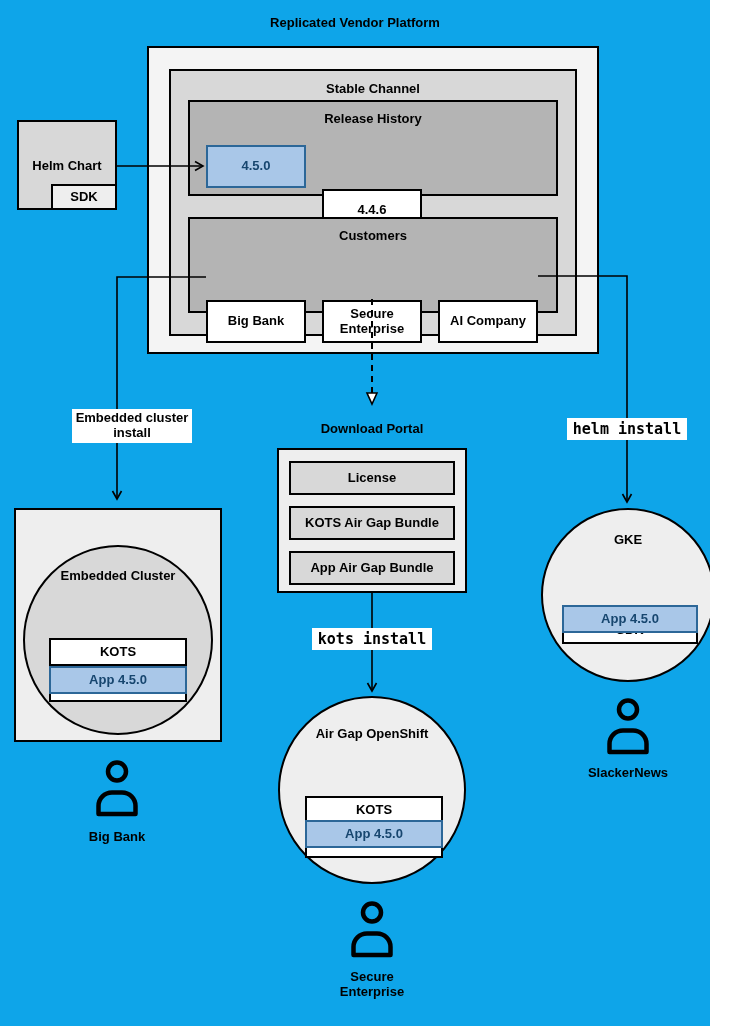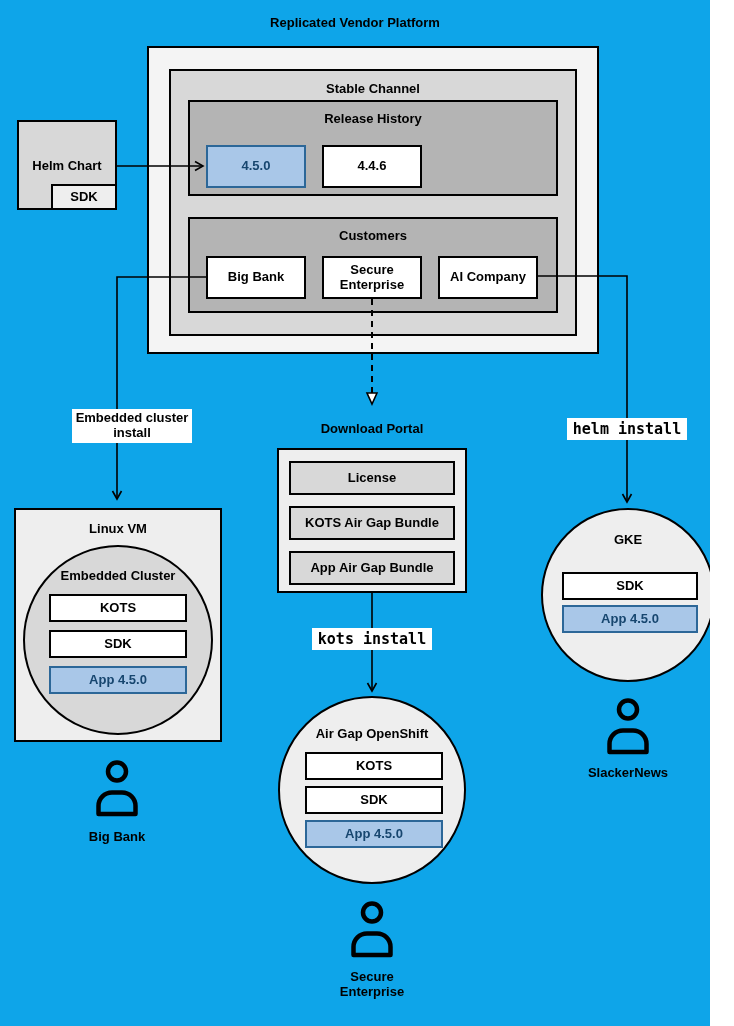--- a/index.html
+++ b/index.html
@@ -9,21 +9,21 @@
   }
   .box { position:absolute; box-sizing:border-box; border:2px solid #000; z-index:1; }
   .circle { border-radius:50%; }
   .flex-c { display:flex; align-items:center; justify-content:center; text-align:center; }
   .b13 { font-weight:700; font-size:13px; line-height:1.15; color:#000; }
   .title-abs { position:absolute; left:0; right:0; text-align:center; }
   .fill-outer { background:var(--outer-fill,#f4f4f4); }
   .fill-mid   { background:var(--mid-fill,#d8d8d8); }
   .fill-inner { background:var(--inner-fill,#b4b4b4); }
   .fill-panel { background:var(--panel-fill,#eeeeee); }
-  .white-box  { background:#ffffff; }
+  .white-box  { background:#ffffff;margin-top:44px; }
   .hl-box {
     background:var(--highlight-fill,#a9c7e8);
     border-color:var(--highlight-border,#2c6798);
     color:var(--highlight-text,#17466f);
   }
   svg.connectors { position:absolute; left:0; top:0; z-index:2; pointer-events:none; }
   .edge-label { position:absolute; background:#ffffff; text-align:center; z-index:3; padding:2px 0; }
   .mono { font-family:"DejaVu Sans Mono", monospace; font-weight:700; font-size:15px; color:#000; }
   .person { position:absolute; z-index:1; }
 </style>
@@ -77,21 +77,20 @@
     </div>
     <div class="box fill-mid flex-c b13" style="left:10px; top:56px; width:166px; height:34px;">
       <span>KOTS Air Gap Bundle</span>
     </div>
     <div class="box fill-mid flex-c b13" style="left:10px; top:101px; width:166px; height:34px;">
       <span>App Air Gap Bundle</span>
     </div>
   </div>
 
   <div class="box fill-panel" style="left:14px; top:508px; width:208px; height:234px;">
-    <div class="title-abs b13" style="top:12px;">Linux VM</div>
     <div class="box circle fill-mid" style="left:7px; top:35px; width:190px; height:190px;">
       <div class="title-abs b13" style="top:22px;">Embedded Cluster</div>
       <div class="box white-box flex-c b13" style="left:24px; top:47px; width:138px; height:28px;">
         <span>KOTS</span>
       </div>
       <div class="box white-box flex-c b13" style="left:24px; top:83px; width:138px; height:28px;">
         <span>SDK</span>
       </div>
       <div class="box hl-box flex-c b13" style="left:24px; top:119px; width:138px; height:28px;">
         <span>App 4.5.0</span>

